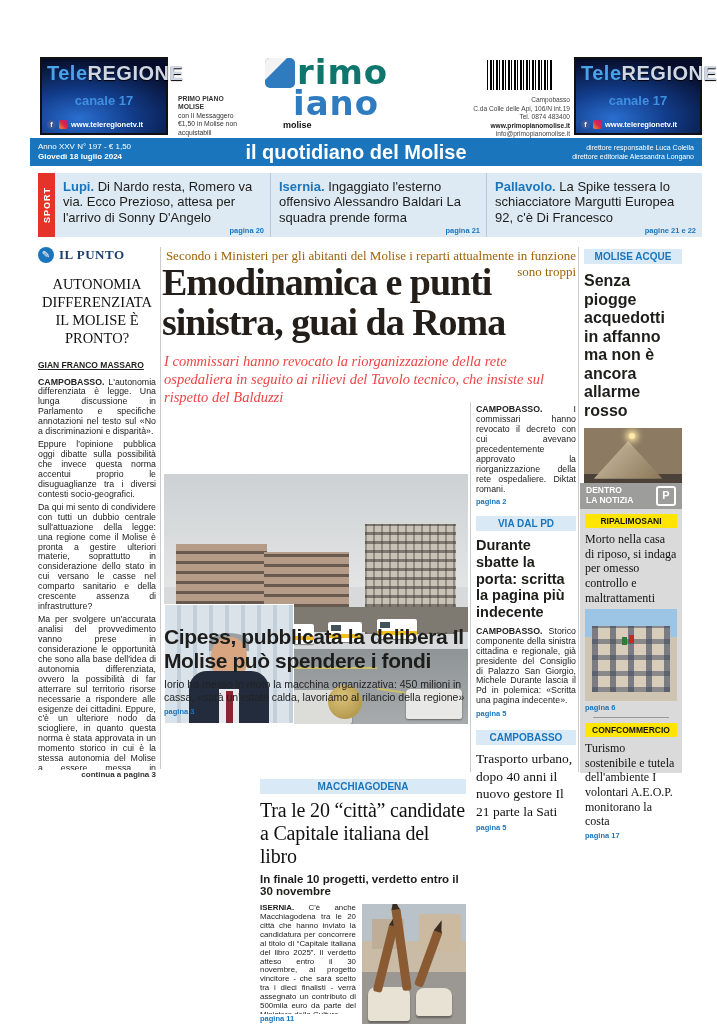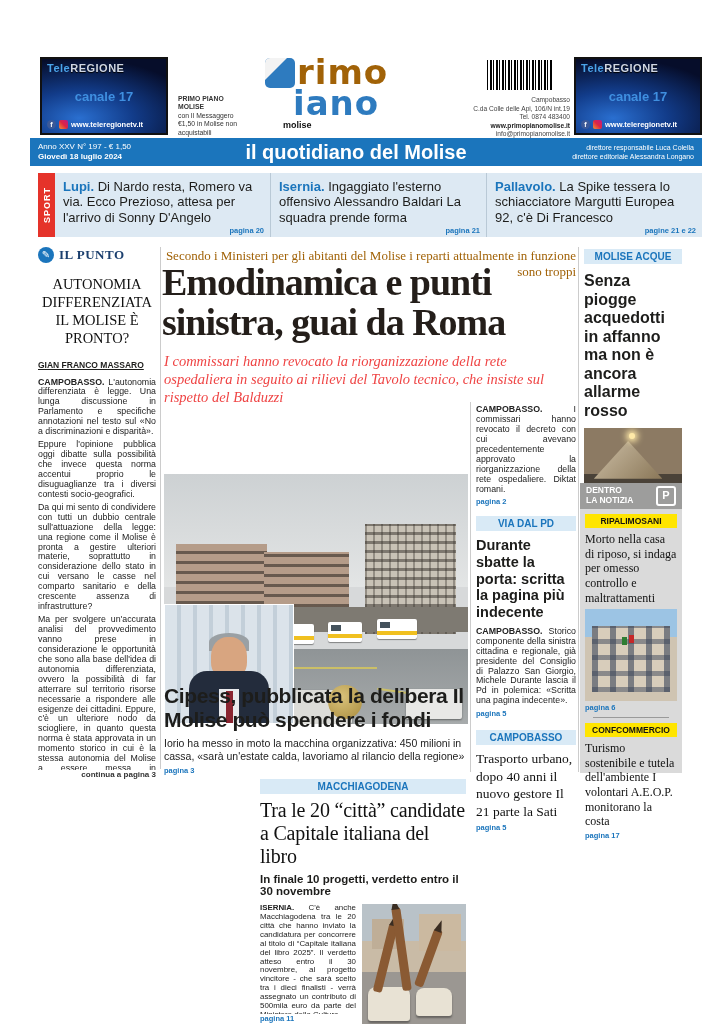--- a/index.html
+++ b/index.html
@@ -3,35 +3,35 @@
 <meta charset="utf-8">
 <style>
   html,body{margin:0;padding:0;background:#f2f2f2;}
   .page{position:relative;width:717px;height:1024px;background:#ffffff;overflow:hidden;
         font-family:"Liberation Sans",sans-serif;color:#1d1d1b;}
   .abs{position:absolute;}
   
   .tv-ad{width:128px;height:78px;background:#000;border:2px solid #111;box-sizing:border-box;
          background:radial-gradient(120px 60px at 30% 80%, #2a6fd0 0%, #123c8a 45%, #060d2a 100%);
          color:#fff;display:flex;flex-direction:column;justify-content:space-between;padding:4px 5px;}
-  .tv-brand{font-size:11px;font-weight:bold;line-height:1;letter-spacing:0.5px;}
+  .tv-brand{font-size:20px;font-weight:bold;line-height:1;letter-spacing:0.5px;}
   .tv-tele{color:#4aa3e8;} .tv-regione{color:#cfd6e4;text-shadow:0 1px 1px #000;}
   .tv-canale{color:#3f8fe0;font-weight:bold;font-size:13px;text-align:center;margin-top:-2px;}
   .tv-foot{display:flex;align-items:center;gap:3px;font-size:7.5px;font-weight:bold;}
   .soc{width:9px;height:9px;border-radius:50%;background:#3b5998;color:#fff;font-size:7px;line-height:9px;
        text-align:center;font-weight:bold;flex:0 0 auto;}
   .soc.ig{border-radius:2px;background:linear-gradient(45deg,#f09433,#dc2743,#bc1888);}
   .price-note{width:72px;font-size:6.8px;color:#333;line-height:1.25;}
   .logo-box{width:190px;position:relative;}
   .logo-line{display:flex;align-items:center;}
   .fold{width:30px;height:30px;border-radius:5px;background:#2e7bbf;position:relative;overflow:hidden;}
   .fold:before{content:"";position:absolute;left:0;top:0;border-style:solid;border-width:22px 22px 0 0;
                border-color:#f3f3f3 transparent transparent transparent;}
   .logo-word{font-family:"DejaVu Sans",sans-serif;font-weight:bold;letter-spacing:1px;}
-  .logo-top{font-size:34px;color:#a16207;line-height:0.8;margin-left:2px;}
+  .logo-top{font-size:34px;color:#0f766e;line-height:0.8;margin-left:2px;}
   .logo-bottom{font-size:34px;color:#2e7bbf;line-height:0.9;margin-left:2px;}
   .logo-sub{position:absolute;left:18px;bottom:2px;font-size:9px;color:#111;font-weight:bold;}
   .barcode{width:66px;height:30px;background:repeating-linear-gradient(90deg,#000 0 1px,#fff 1px 3px,#000 3px 5px,#fff 5px 6px);}
   .addr{font-size:6.6px;color:#444;text-align:right;line-height:1.3;}
   .addr .b{font-weight:bold;color:#222;}
   .blue-bar{background:#1b75bc;color:#fff;display:flex;align-items:center;}
   .edition{font-size:8px;line-height:1.25;padding-left:8px;width:150px;}
   .edition .b{font-weight:bold;}
   .tagline{flex:1;text-align:center;font-size:20px;font-weight:bold;}
   .directors{font-size:7px;text-align:right;line-height:1.3;padding-right:8px;width:170px;}
@@ -242,21 +242,21 @@
     <div class="gold" style="left:54%;bottom:2%;width:34px;height:34px;"></div>
     <div class="inset">
       <div class="man-hair"></div>
         <div class="man-head"></div>
       <div class="man-suit"></div>
         <div class="man-shirt"></div>
         <div class="man-tie"></div>
     </div>
   </div>
 
-  <div class="abs" style="left:164px;top:684px;width:304px;">
+  <div class="abs" style="left:164px;top:625px;width:304px;">
     <div class="cipess-h">Cipess, pubblicata la delibera Il Molise può spendere i fondi</div>
     <div class="cipess-d" style="margin-top:6px;">Iorio ha messo in moto la macchina organizzativa: 450 milioni in cassa, «sarà un'estate calda, lavoriamo al rilancio della regione»</div>
     <div class="pagina" style="margin-top:3px;">pagina 3</div>
   </div>
 
   <div class="abs" style="left:476px;top:405px;width:100px;">
     <div class="smallbody">
       <p><b>CAMPOBASSO.</b> <span>I commissari hanno revocato il decreto con cui avevano precedentemente approvato la riorganizzazione della rete ospedaliere. Diktat romani.</span></p>
     </div>
     <div class="pagina">pagina 2</div>

